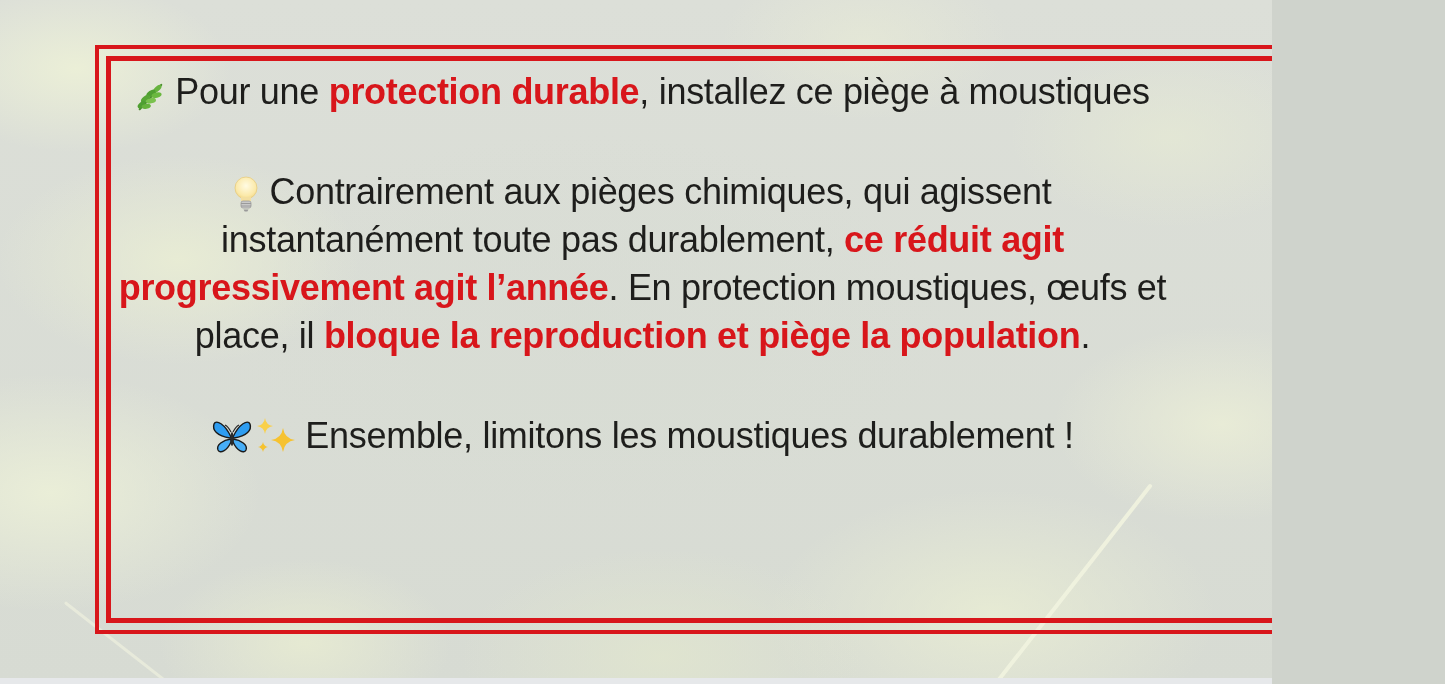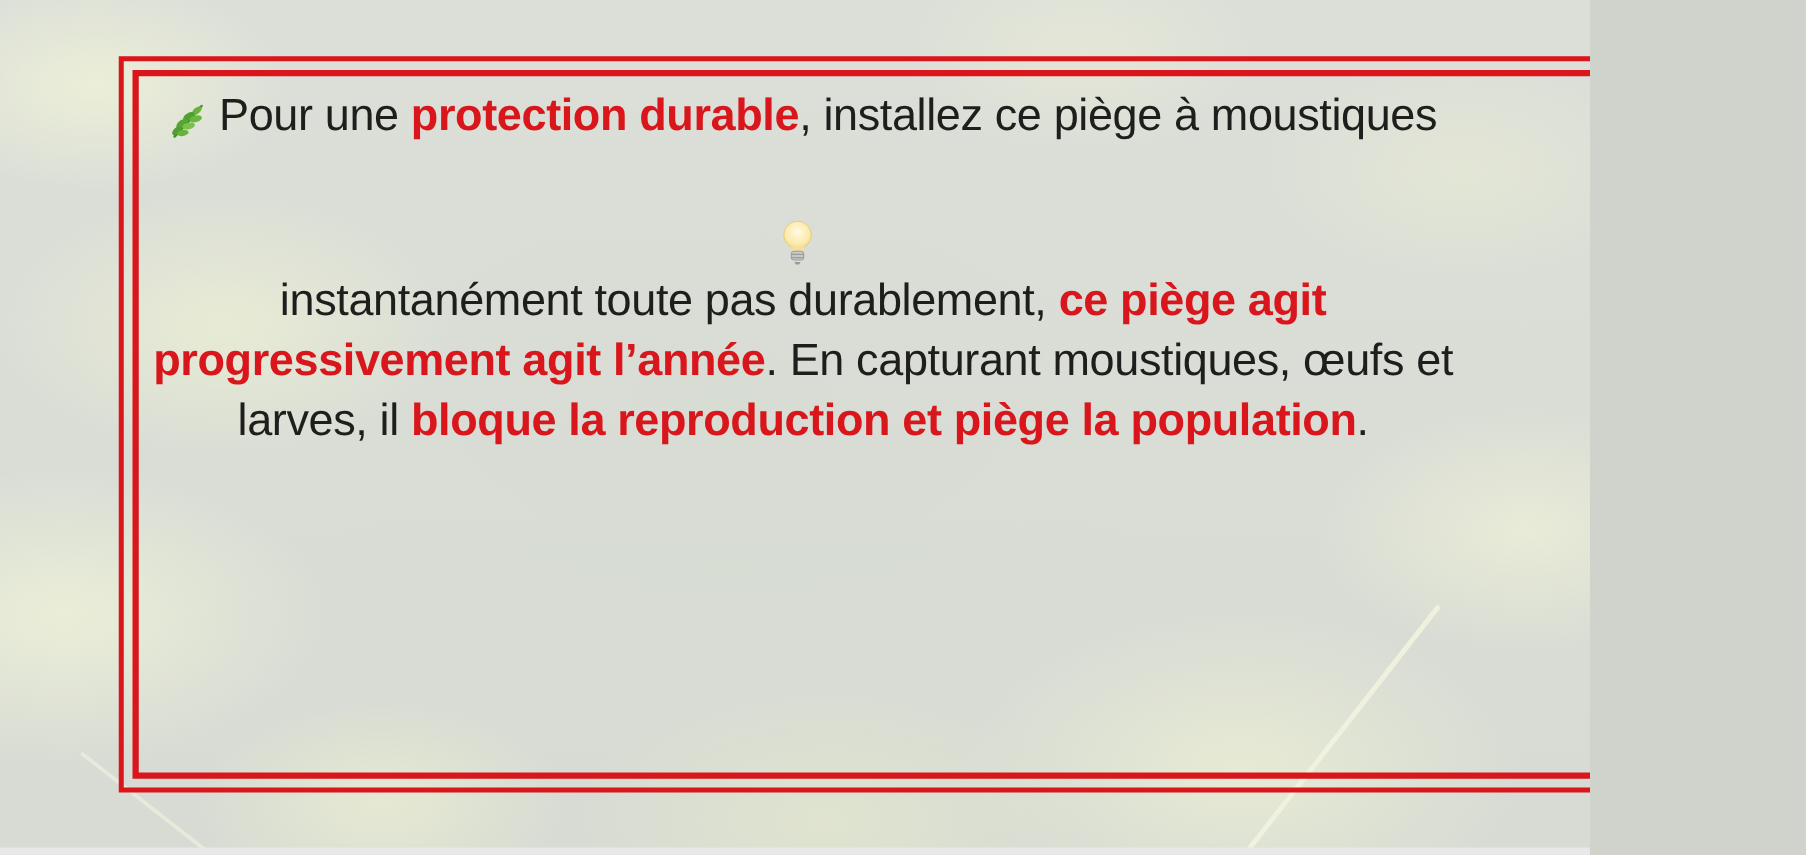--- a/index.html
+++ b/index.html
@@ -100,19 +100,33 @@
                 <stop offset="70%" stop-color="#fbe9a9"></stop>
                 <stop offset="100%" stop-color="#f0d37e"></stop>
               </radialGradient>
             </defs>
             <circle cx="13" cy="12" r="11" fill="url(#lg)" stroke="#e6cc80" stroke-width="0.8"></circle>
             <path d="M8 21 L8 25 L18 25 L18 21 Z" fill="#f3dfa0"></path>
             <rect x="8" y="25" width="10" height="7" rx="2" fill="#c9c9c9" stroke="#9a9a9a" stroke-width="0.8"></rect>
             <line x1="8" y1="27.5" x2="18" y2="27.5" stroke="#9a9a9a"></line>
             <line x1="8" y1="30" x2="18" y2="30" stroke="#9a9a9a"></line>
             <path d="M10.5 33.5 h5 l-1.2 2 h-2.6 Z" fill="#9a9a9a"></path>
-          </svg></div>
-        <div class="line"><span class="seg-normal">instantanément toute pas durablement, </span><span class="seg-bold">ce piège agit</span></div>
-        <div class="line"><span class="seg-bold">progressivement agit l’année</span><span class="seg-normal">. En capturant moustiques, œufs et</span></div>
-        <div class="line"><span class="seg-normal">larves, il </span><span class="seg-bold">bloque la reproduction et piège la population</span><span class="seg-normal">.</span></div>
+          </svg><span class="seg-normal">Contrairement aux pièges chimiques, qui agissent</span></div>
+        <div class="line"><span class="seg-normal">instantanément toute pas durablement, </span><span class="seg-bold">ce réduit agit</span></div>
+        <div class="line"><span class="seg-bold">progressivement agit l’année</span><span class="seg-normal">. En protection moustiques, œufs et</span></div>
+        <div class="line"><span class="seg-normal">place, il </span><span class="seg-bold">bloque la reproduction et piège la population</span><span class="seg-normal">.</span></div>
+      </div>
+      <div class="para">
+        <div class="line"><svg class="tight" width="42" height="38" viewBox="0 0 42 38">
+            <path d="M20 19 C14 6 5 1 3 6 C1 12 6 18 19 20 Z" fill="#2e9df1" stroke="#1a1a1a" stroke-width="1.4"></path>
+            <path d="M22 19 C28 6 37 1 39 6 C41 12 36 18 23 20 Z" fill="#2e9df1" stroke="#1a1a1a" stroke-width="1.4"></path>
+            <path d="M20 21 C12 22 5 27 7 32 C9 36 16 33 20 24 Z" fill="#47aef7" stroke="#1a1a1a" stroke-width="1.4"></path>
+            <path d="M22 21 C30 22 37 27 35 32 C33 36 26 33 22 24 Z" fill="#47aef7" stroke="#1a1a1a" stroke-width="1.4"></path>
+            <ellipse cx="21" cy="21" rx="1.6" ry="7" fill="#2b2b2b"></ellipse>
+            <path d="M20 14 C18 10 16 8 14 7 M22 14 C24 10 26 8 28 7" stroke="#2b2b2b" stroke-width="1.2" fill="none"></path>
+          </svg><svg width="38" height="40" viewBox="0 0 38 40">
+            <path d="M8 2 Q9 9 16 10 Q9 11 8 18 Q7 11 0 10 Q7 9 8 2 Z" fill="#f9d04a"></path>
+            <path d="M26 12 Q27.5 22.5 38 24 Q27.5 25.5 26 36 Q24.5 25.5 14 24 Q24.5 22.5 26 12 Z" fill="#f6c230"></path>
+            <path d="M6 26 Q6.8 30.2 11 31 Q6.8 31.8 6 36 Q5.2 31.8 1 31 Q5.2 30.2 6 26 Z" fill="#f6c22e"></path>
+          </svg><span class="seg-normal">Ensemble, limitons les moustiques durablement !</span></div>
       </div>
     </div>
 </div>
 
 </body></html>

